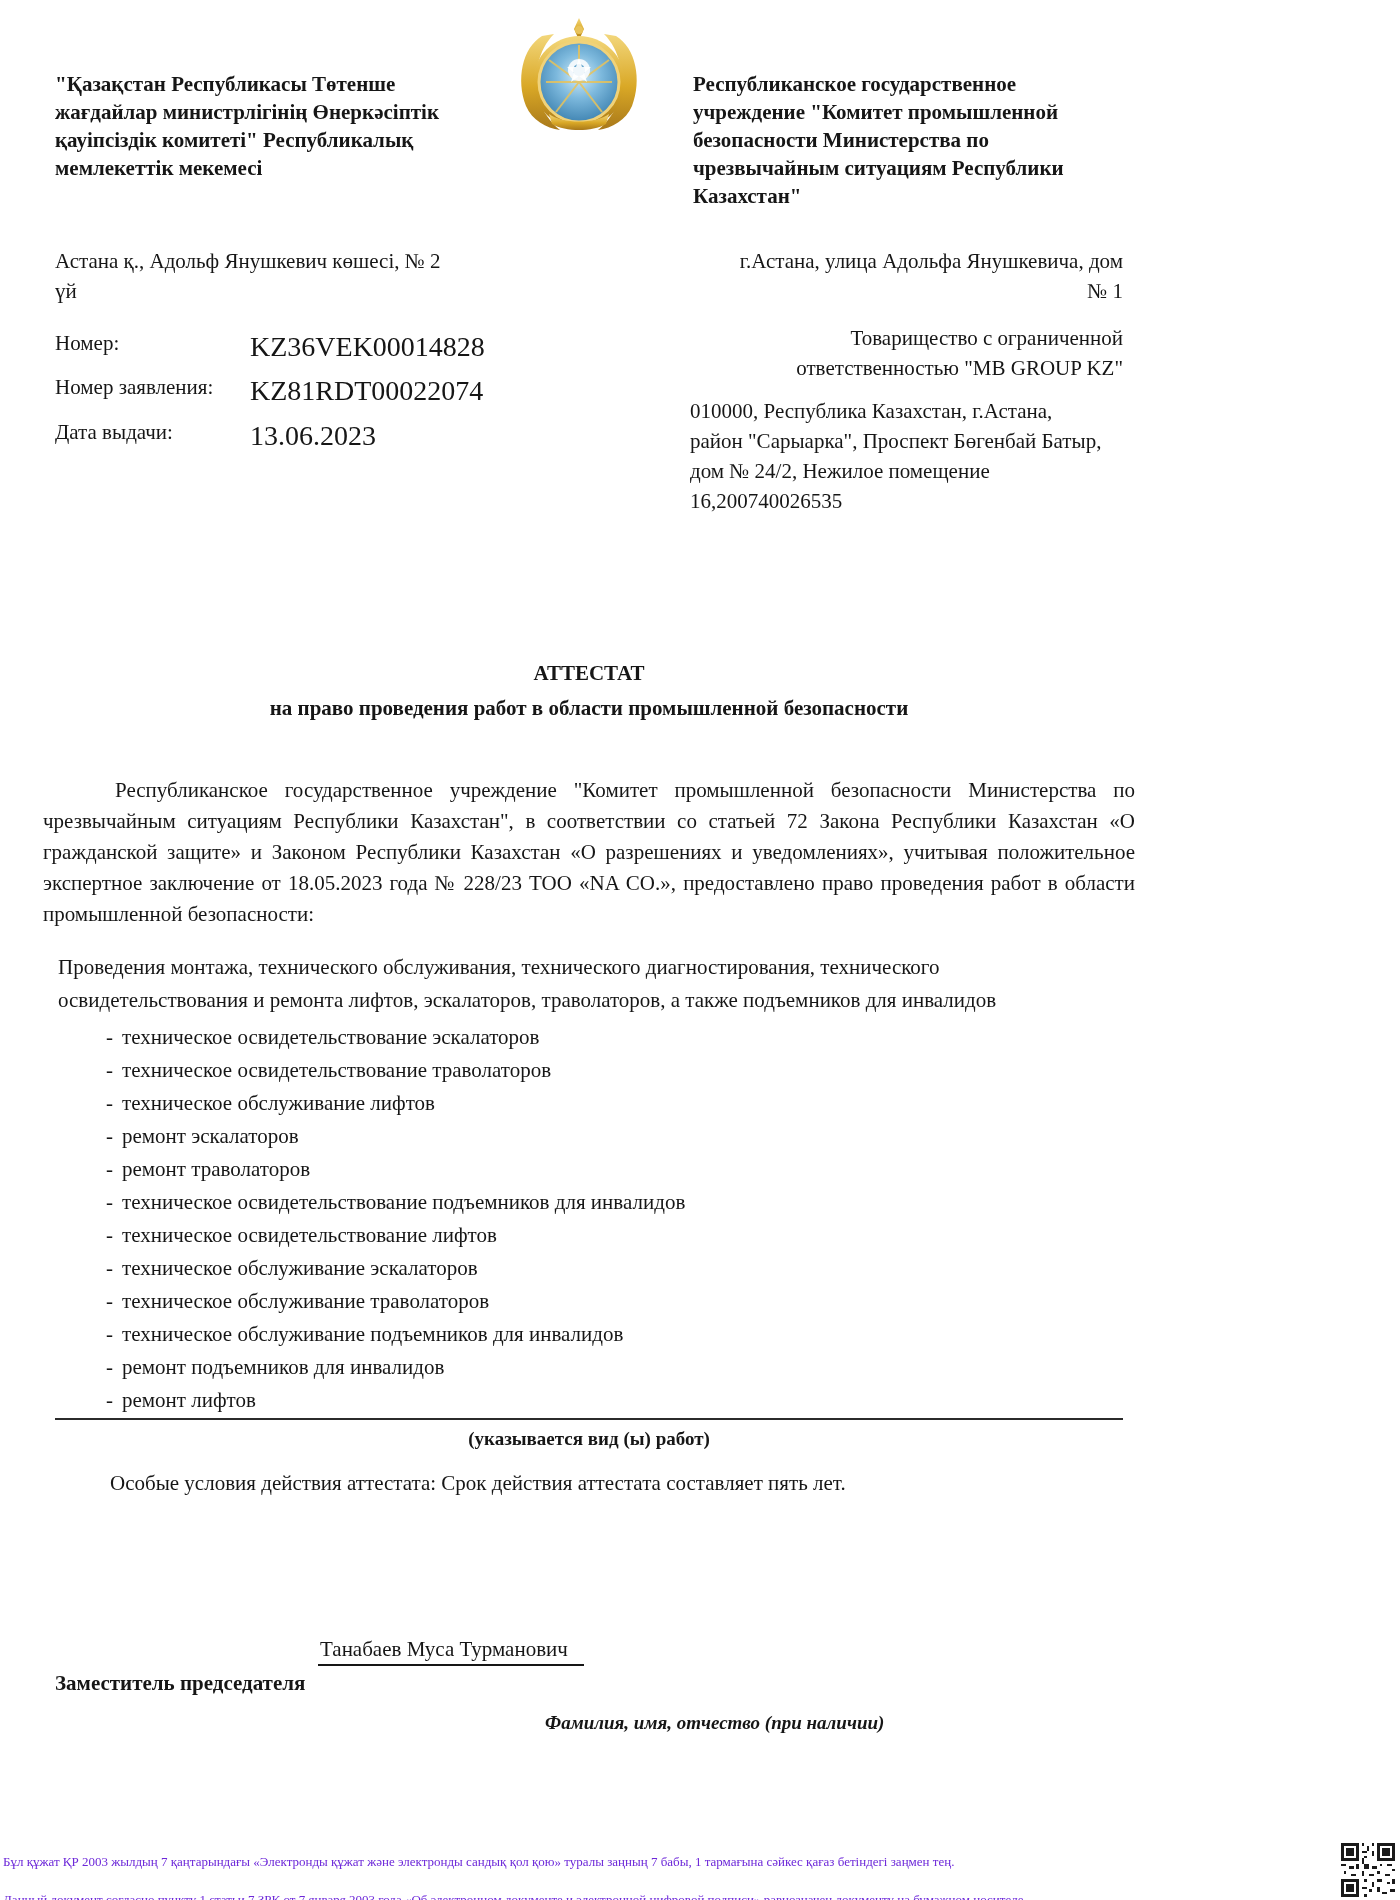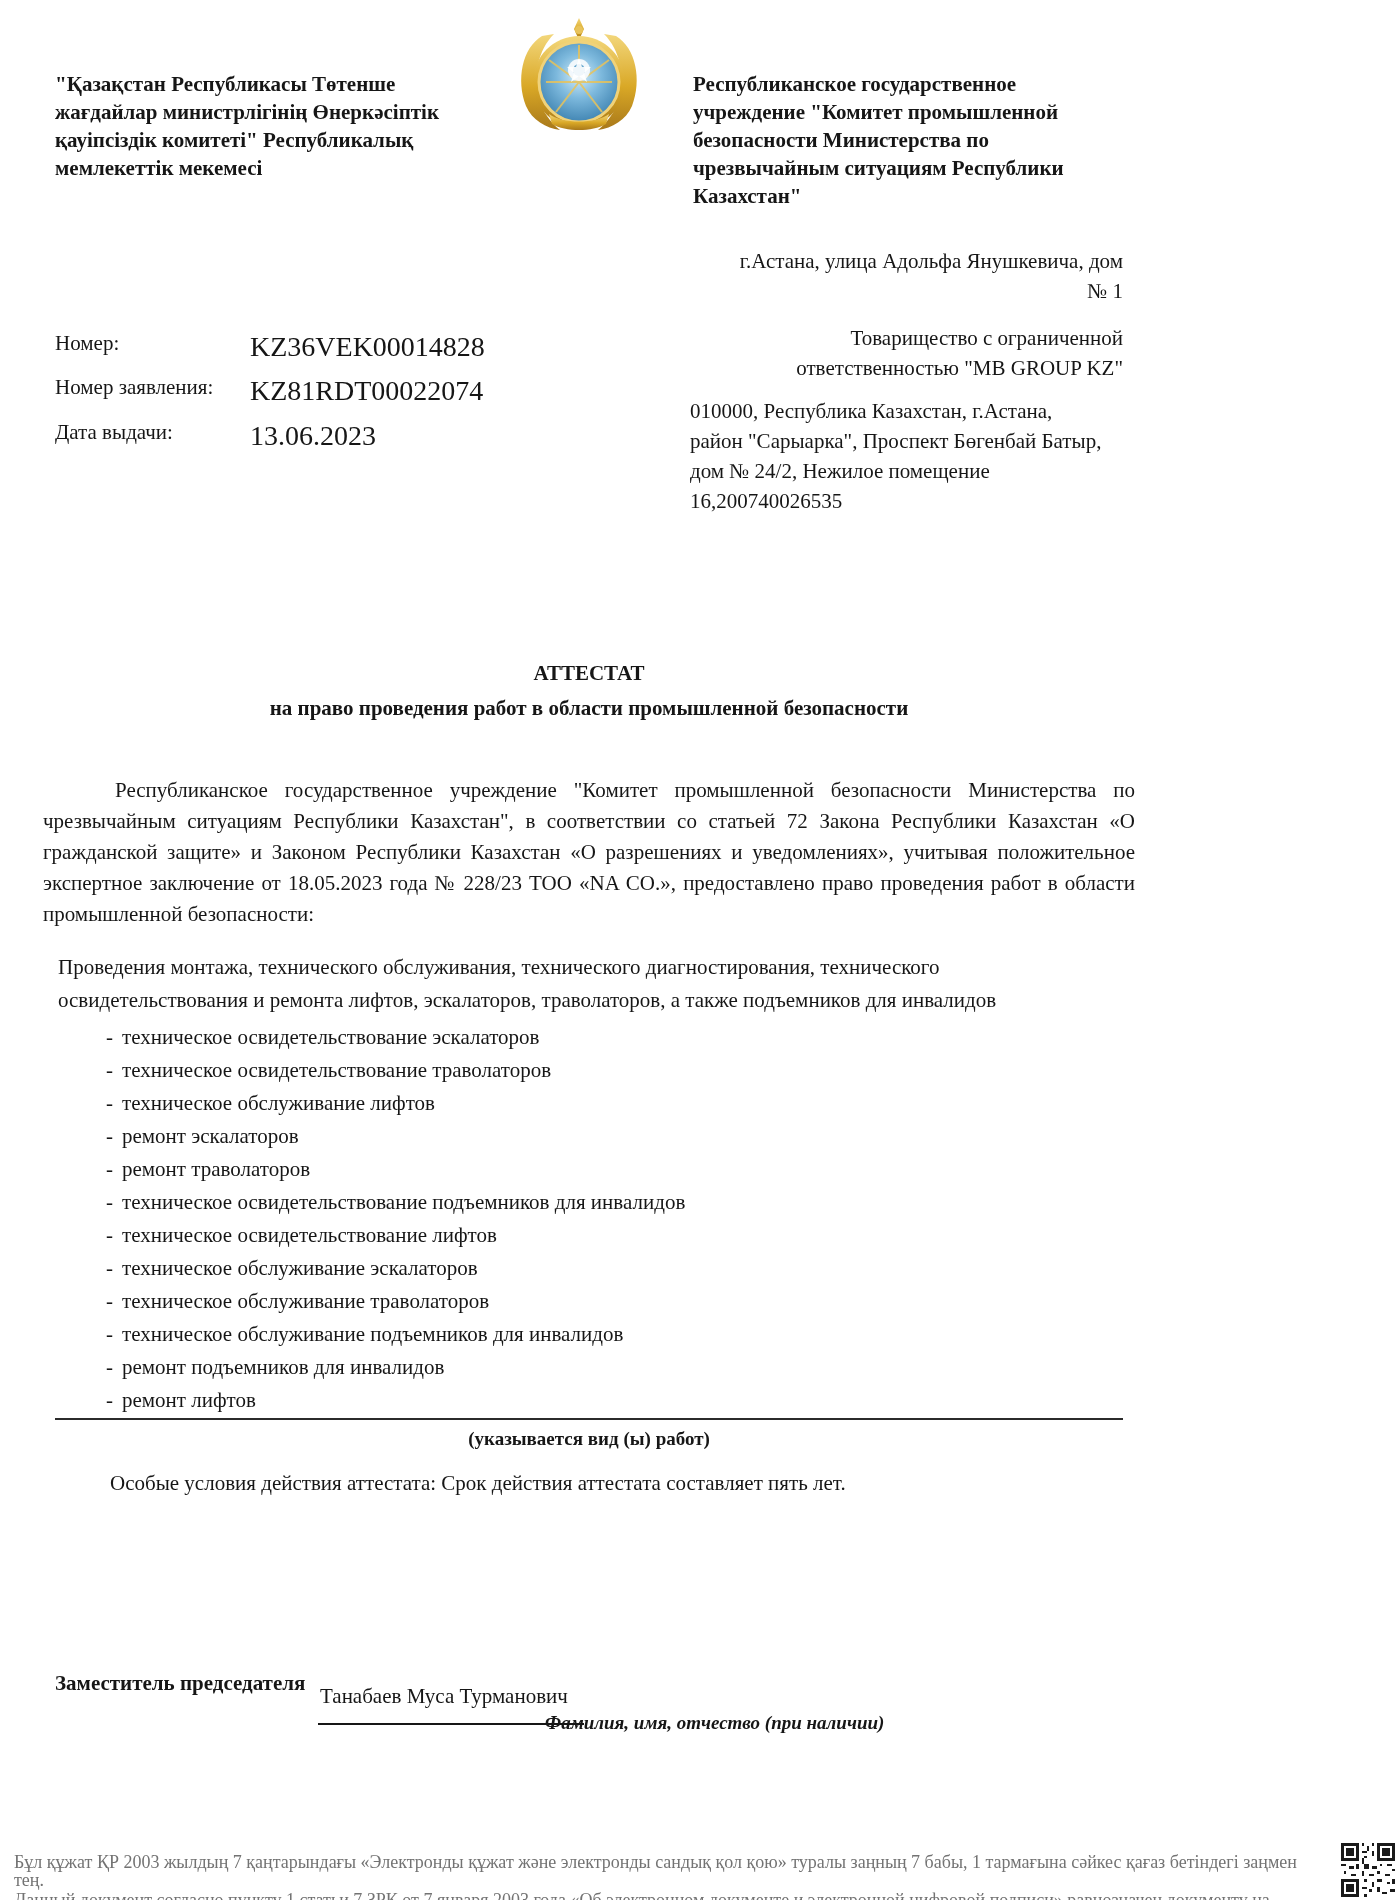--- a/index.html
+++ b/index.html
@@ -33,24 +33,24 @@
   #works-intro{left:58px;top:951px;width:1085px;font-size:21px;line-height:33px;}
   #works-list{left:58px;top:1021px;width:1085px;font-size:21px;margin-left:48px;}
   .work-item{line-height:33px;}
   .work-item .dash{display:inline-block;width:16px;}
 
   #rule{left:55px;top:1418px;width:1068px;border-top:2.5px solid #2b2b2b;height:0;}
   #caption-works{left:55px;top:1428px;width:1068px;font-size:19px;font-weight:bold;text-align:center;}
   #conditions{left:110px;top:1471px;width:1020px;font-size:21px;}
 
   #sig-label{left:55px;top:1671px;font-size:21px;font-weight:bold;}
-  #sig-name{left:318px;top:1684px;font-size:21px;border-bottom:2px solid #161616;padding:0 16px 14px 2px;}
+  #sig-name{left:318px;top:1637px;font-size:21px;border-bottom:2px solid #161616;padding:0 16px 2px 2px;}
   #sig-caption{left:545px;top:1712px;font-size:19px;font-weight:bold;font-style:italic;}
 
-  .footer-line{left:14px;width:1310px;font-size:18px;color:#737373;line-height:18px;}
+  .footer-line{left:3px;width:1310px;font-size:13px;color:#6d28d9;line-height:18px;}
   #footer-1{top:1853px;}
   #footer-2{top:1891px;}
   #qr{left:1341px;top:1843px;width:54px;height:54px;}
 </style>
 </head>
 <body>
 
 <div class="page">
 
   <div id="hdr-left" class="abs hdr pre">"Қазақстан Республикасы Төтенше
@@ -93,20 +93,22 @@
       <path d="M37 96 C50 106 84 106 97 96 L94 106 C80 114 54 114 40 106 Z" fill="url(#gGold)"></path>
     </svg>
   </div>
 
   <div id="hdr-right" class="abs hdr pre">Республиканское государственное
 учреждение "Комитет промышленной
 безопасности Министерства по
 чрезвычайным ситуациям Республики
 Казахстан"</div>
 
+  <div id="addr-left" class="abs addr pre">Астана қ., Адольф Янушкевич көшесі, № 2
+үй</div>
   <div id="addr-right" class="abs addr pre">г.Астана, улица Адольфа Янушкевича, дом
 № 1</div>
 
   <div class="abs meta-label" style="top:331px;">Номер:</div>
   <div class="abs meta-value" style="top:331px;">KZ36VEK00014828</div>
 
   <div class="abs meta-label" style="top:375px;">Номер заявления:</div>
   <div class="abs meta-value" style="top:375px;">KZ81RDT00022074</div>
 
   <div class="abs meta-label" style="top:420px;">Дата выдачи:</div>

